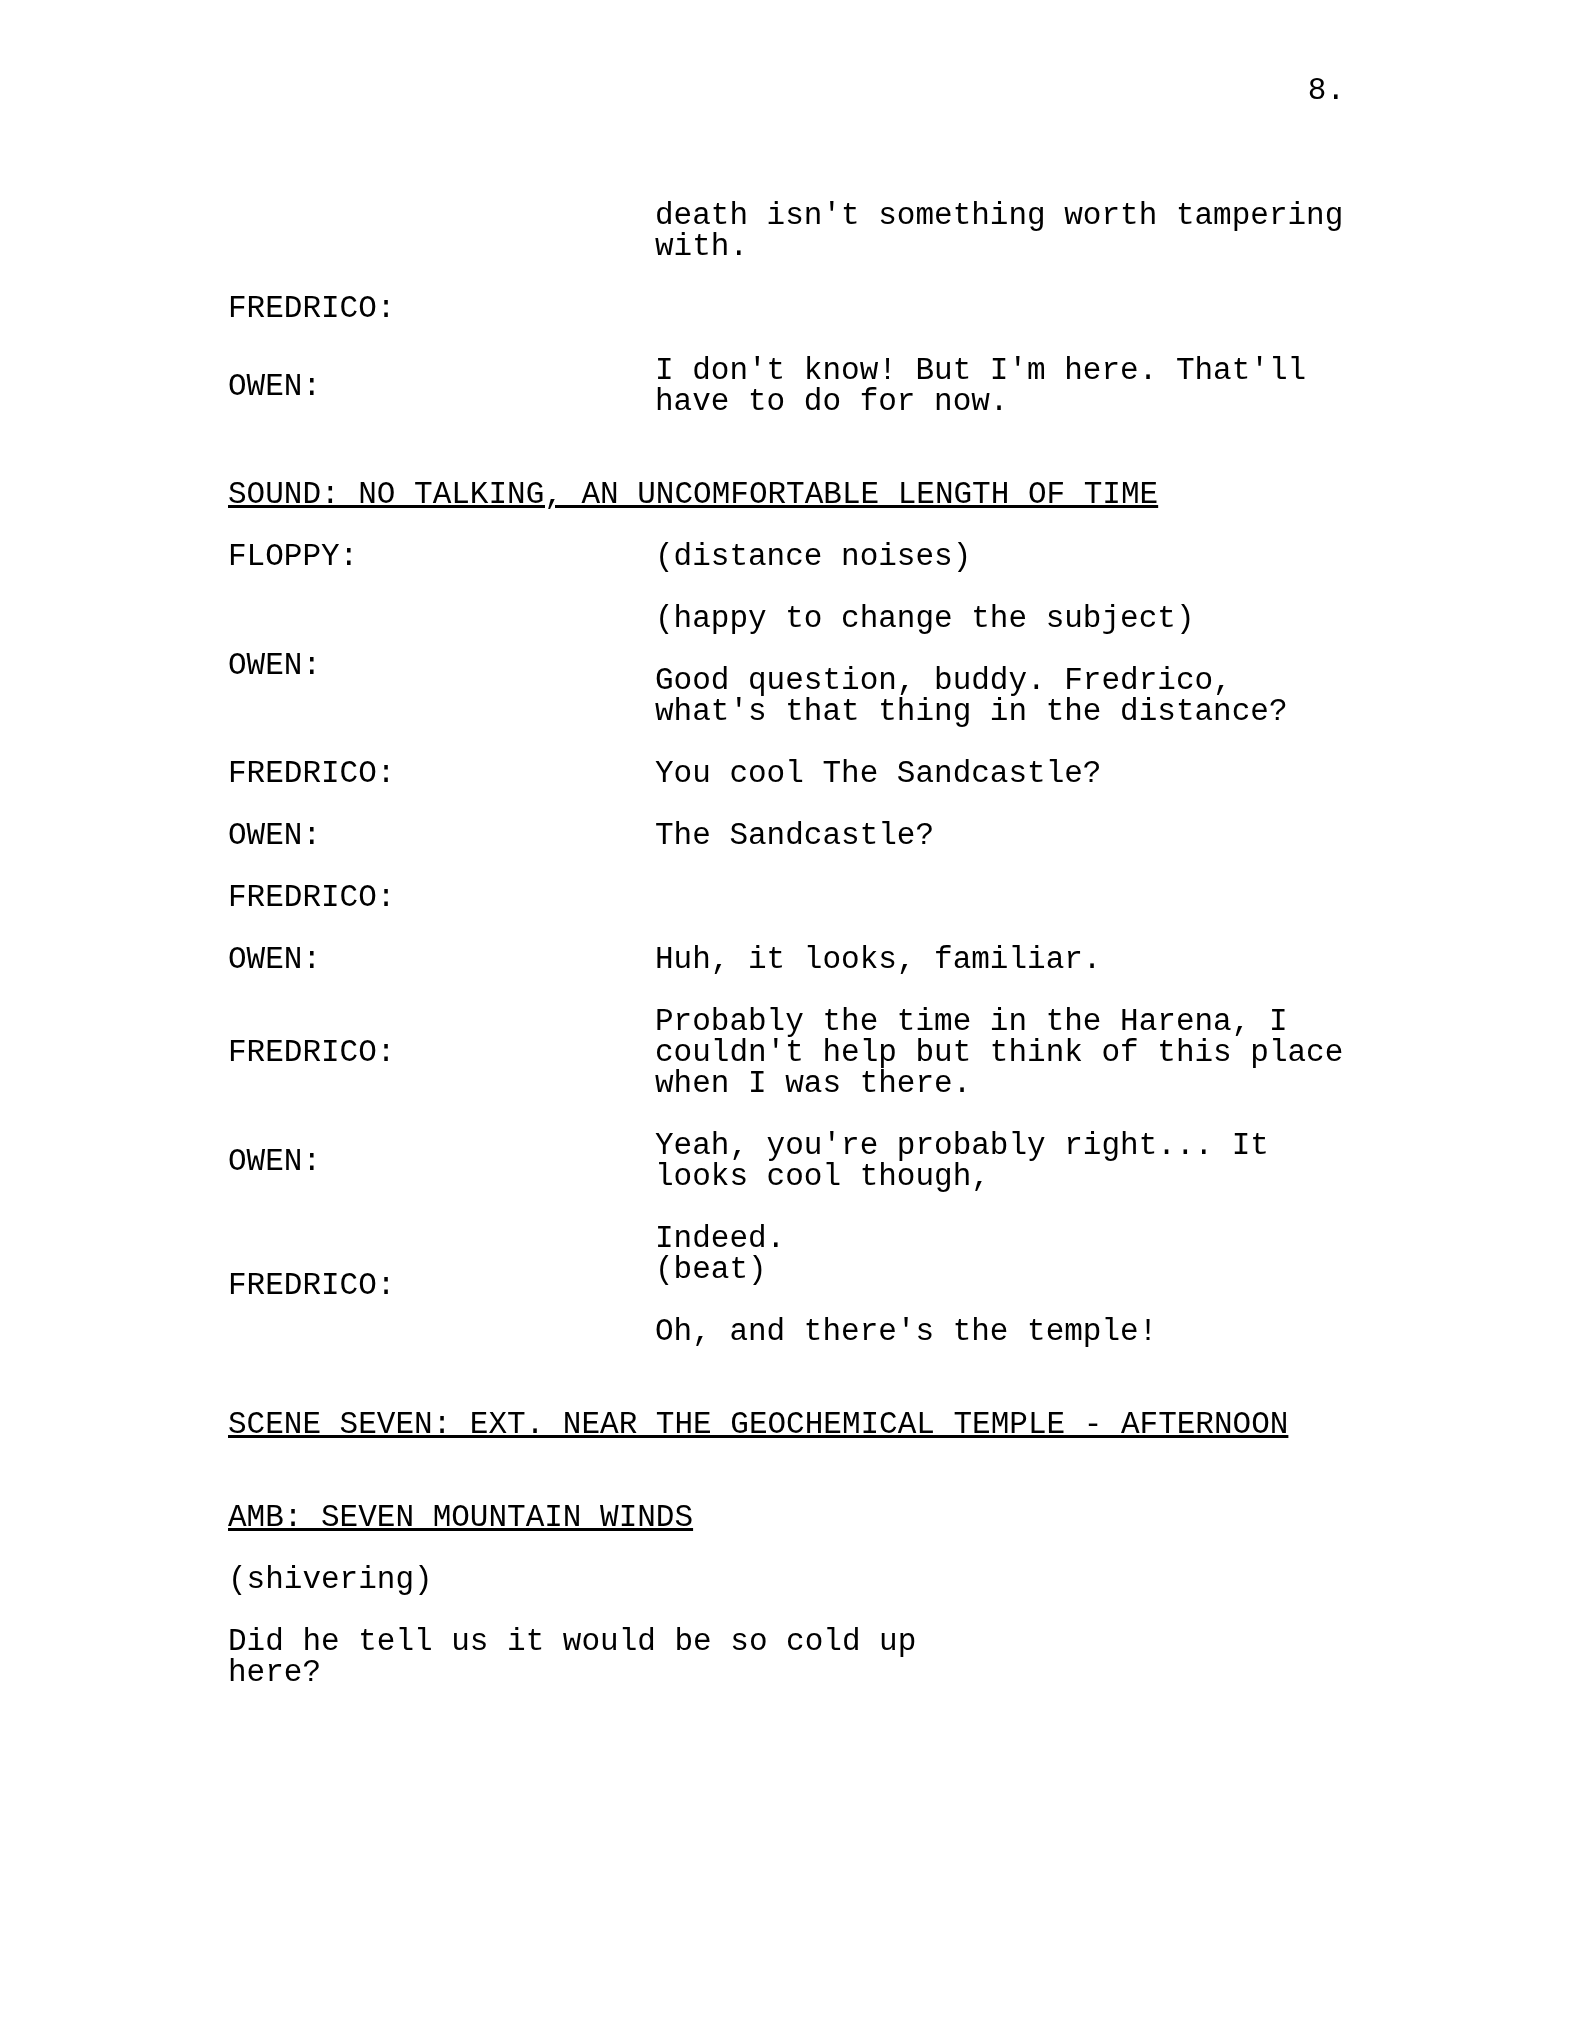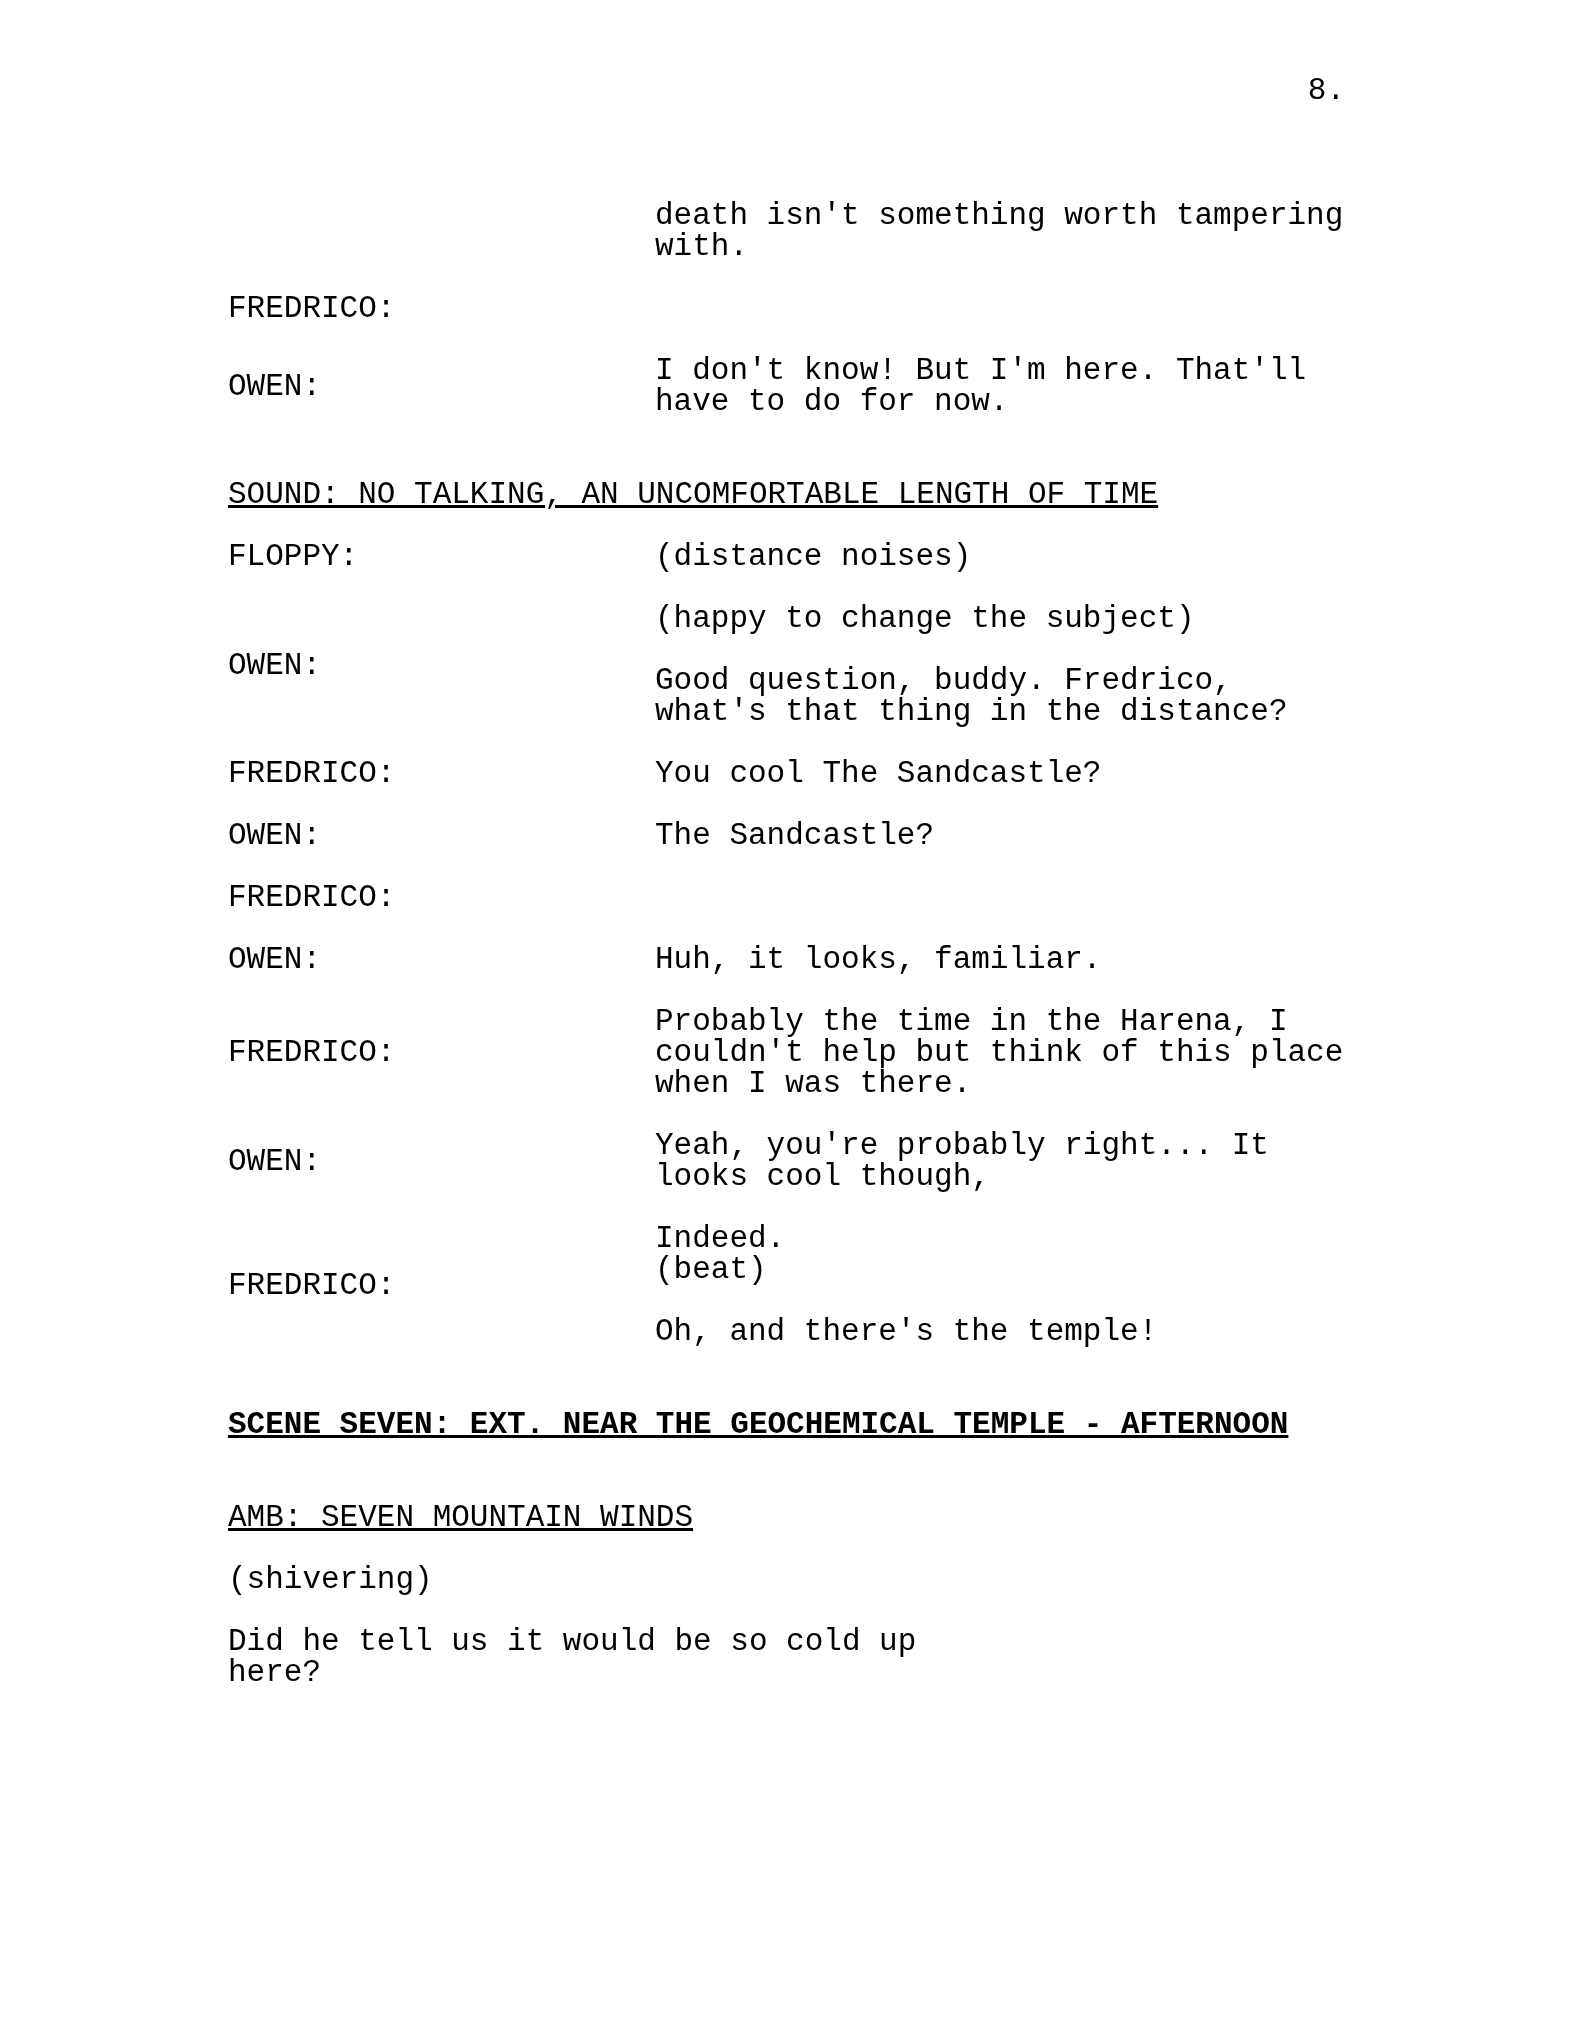--- a/index.html
+++ b/index.html
@@ -40,21 +40,21 @@
   }
   .dlg {
     width: 720px;
     white-space: pre-line;
   }
   .cue {
     text-decoration: underline;
     white-space: pre-line;
   }
   .scene {
-    font-weight: bold;
+    font-weight: normal;
     text-decoration: underline;
     white-space: pre-line;
   }
 </style>
 </head>
 <body>
 
 <div class="page">
 
   <div class="page-number">8.</div>

